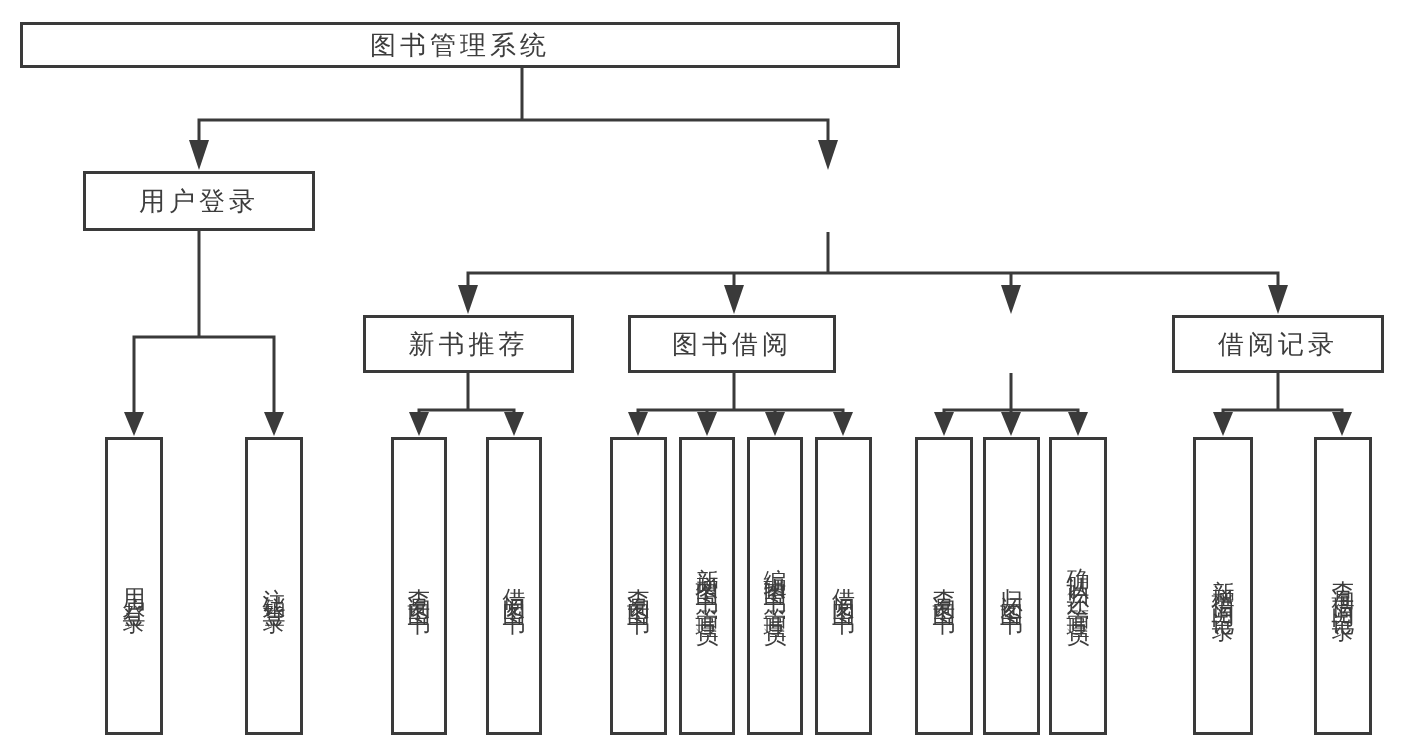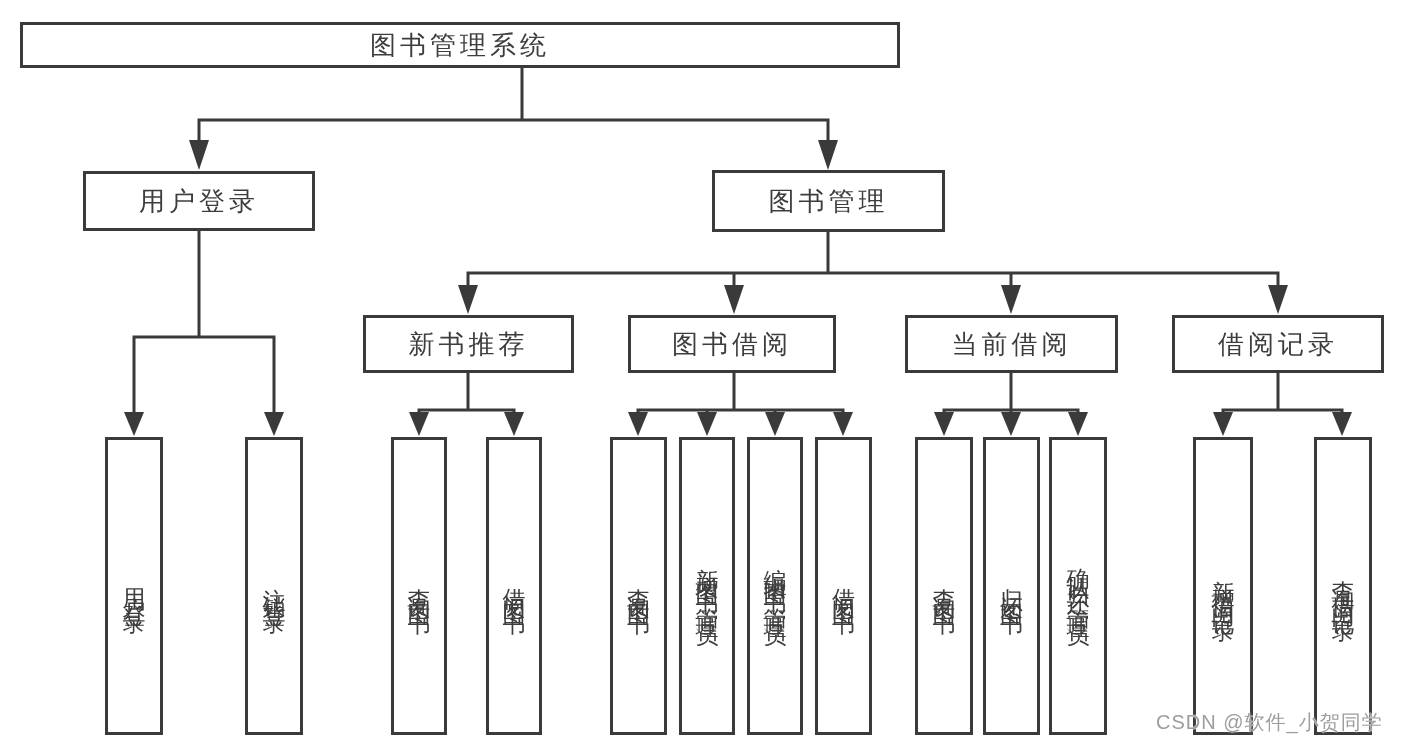--- a/index.html
+++ b/index.html
@@ -106,32 +106,26 @@
     </g>
   </svg>
 
   <div class="box lvl" style="left:20px;top:22px;width:880px;height:46px;">
     <span>图书管理系统</span>
   </div>
 
   <div class="box lvl" style="left:83px;top:171px;width:232px;height:60px;">
     <span>用户登录</span>
   </div>
-  <div class="box lvl" style="left:712px;top:170px;width:233px;height:62px;">
-    <span>图书管理</span>
-  </div>
 
   <div class="box lvl" style="left:363px;top:315px;width:211px;height:58px;">
     <span>新书推荐</span>
   </div>
   <div class="box lvl" style="left:628px;top:315px;width:208px;height:58px;">
     <span>图书借阅</span>
-  </div>
-  <div class="box lvl" style="left:905px;top:315px;width:213px;height:58px;">
-    <span>当前借阅</span>
   </div>
   <div class="box lvl" style="left:1172px;top:315px;width:212px;height:58px;">
     <span>借阅记录</span>
   </div>
 
   <div class="box leaf" style="left:105px;top:437px;width:58px;height:298px;">
     <span>用户登录</span>
   </div>
   <div class="box leaf" style="left:245px;top:437px;width:58px;height:298px;">
     <span>注销登录</span>
@@ -167,15 +161,14 @@
     <span>确认归还（管理员）</span>
   </div>
 
   <div class="box leaf" style="left:1193px;top:437px;width:60px;height:298px;">
     <span>新增借阅记录</span>
   </div>
   <div class="box leaf" style="left:1314px;top:437px;width:58px;height:298px;">
     <span>查询借阅记录</span>
   </div>
 
-  <div class="watermark">CSDN @软件_小贺同学</div>
 
 </div>
 
 </body></html>

